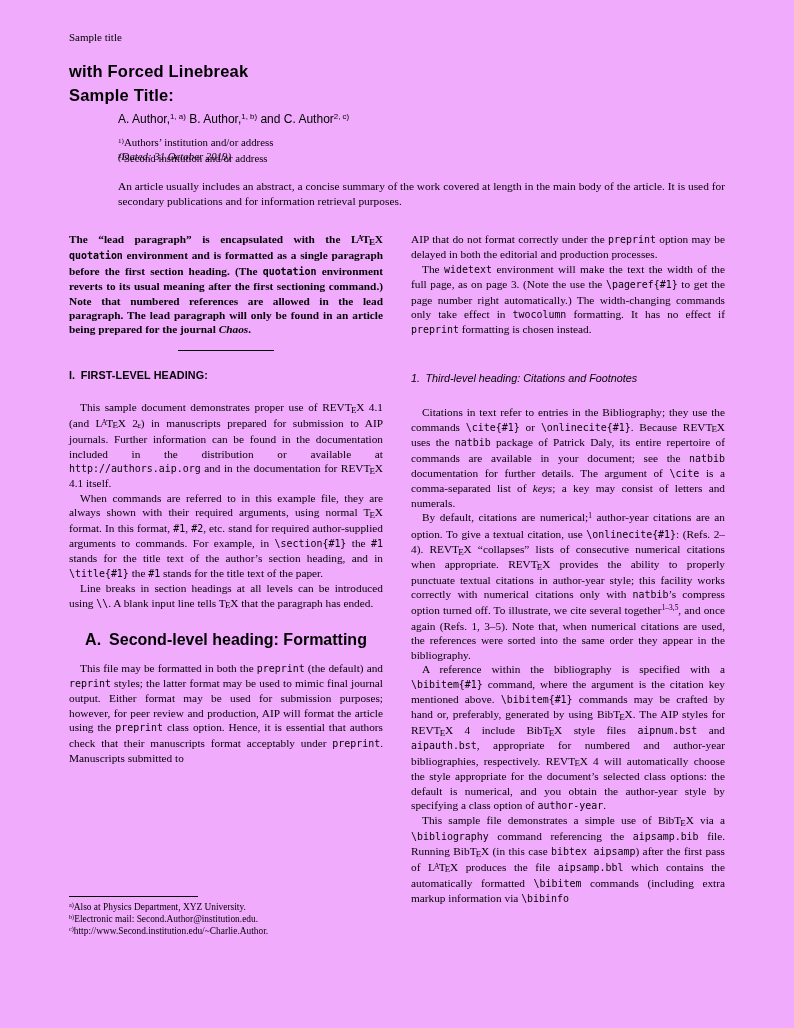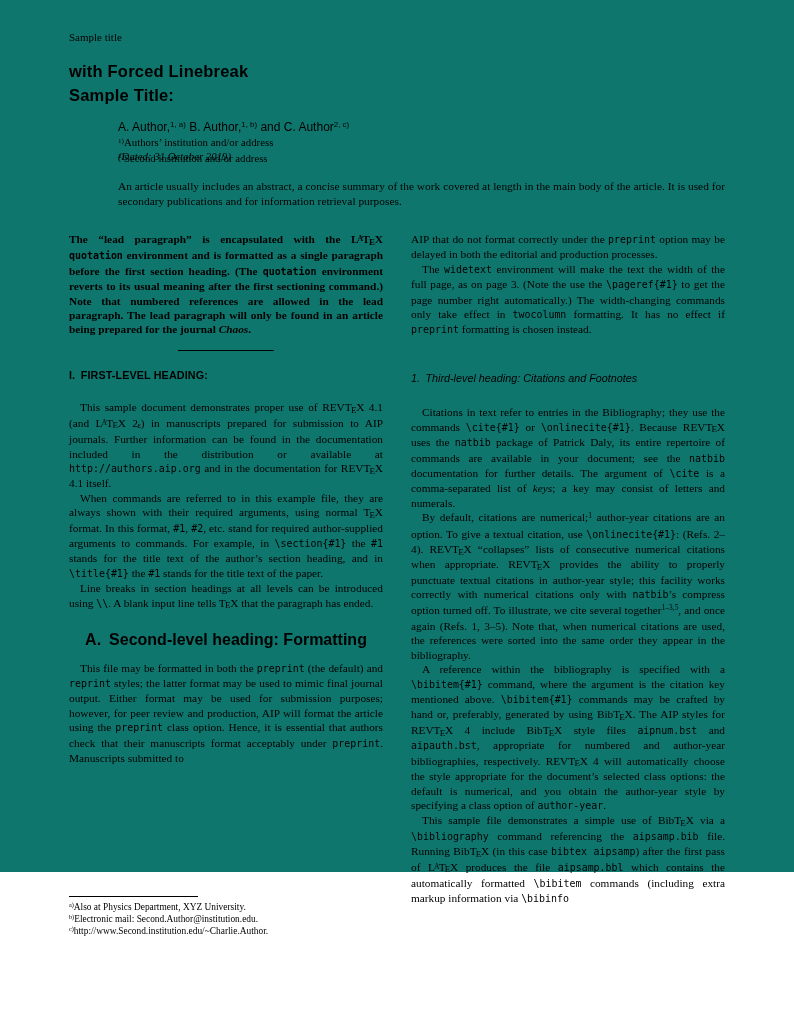--- a/index.html
+++ b/index.html
@@ -5,34 +5,34 @@
   html, body {
     margin: 0;
     padding: 0;
     background: #ffffff;
     width: 794px;
     height: 1028px;
     overflow: hidden;
     font-family: "Liberation Serif", serif;
     color: #000;
   }
-  .page { position: absolute; inset: 0; width: 794px; height: 872px; background: #0f766e; }
+  .page { position: absolute; inset: 0; width: 794px; height: 1028px; background: #f0abfc; }
 
   .running-head {
     position: absolute; left: 69px; top: 31px;
     font-size: 11px;
   }
   .title {
     position: absolute; left: 69px; top: 59px;
     font-family: "Liberation Sans", sans-serif;
     font-weight: bold; font-size: 16.5px; line-height: 24px;
     letter-spacing: 0.2px;
   }
   .authors {
-    position: absolute; left: 118px; top: 120px;
+    position: absolute; left: 118px; top: 112px;
     font-family: "Liberation Sans", sans-serif;
     font-size: 12px;
   }
   .affils {
     position: absolute; left: 118px; top: 136px;
     font-size: 10.8px; line-height: 13.5px; 
   }
   .dated {
     position: absolute; left: 118px; top: 150px;
     font-size: 10.8px;

